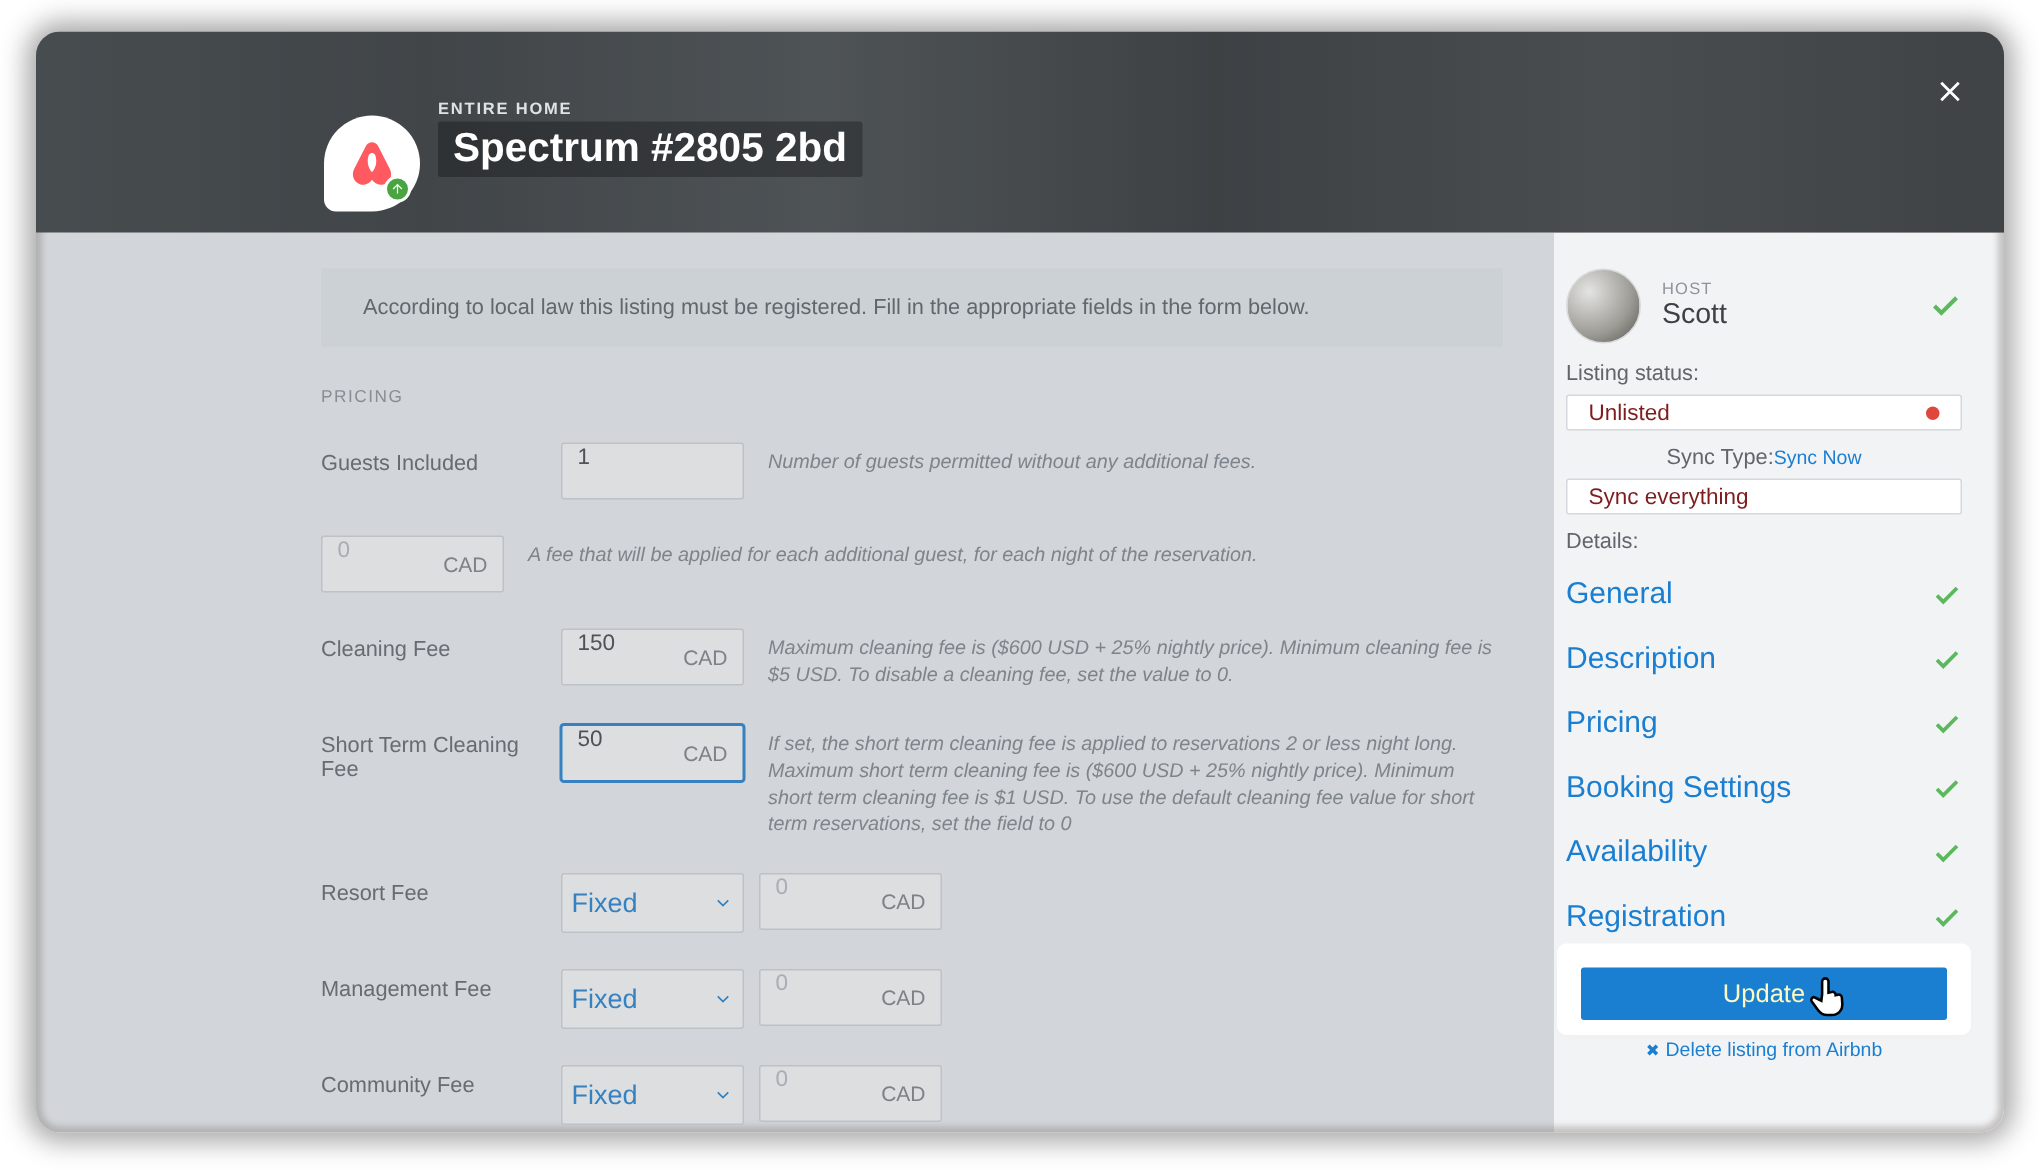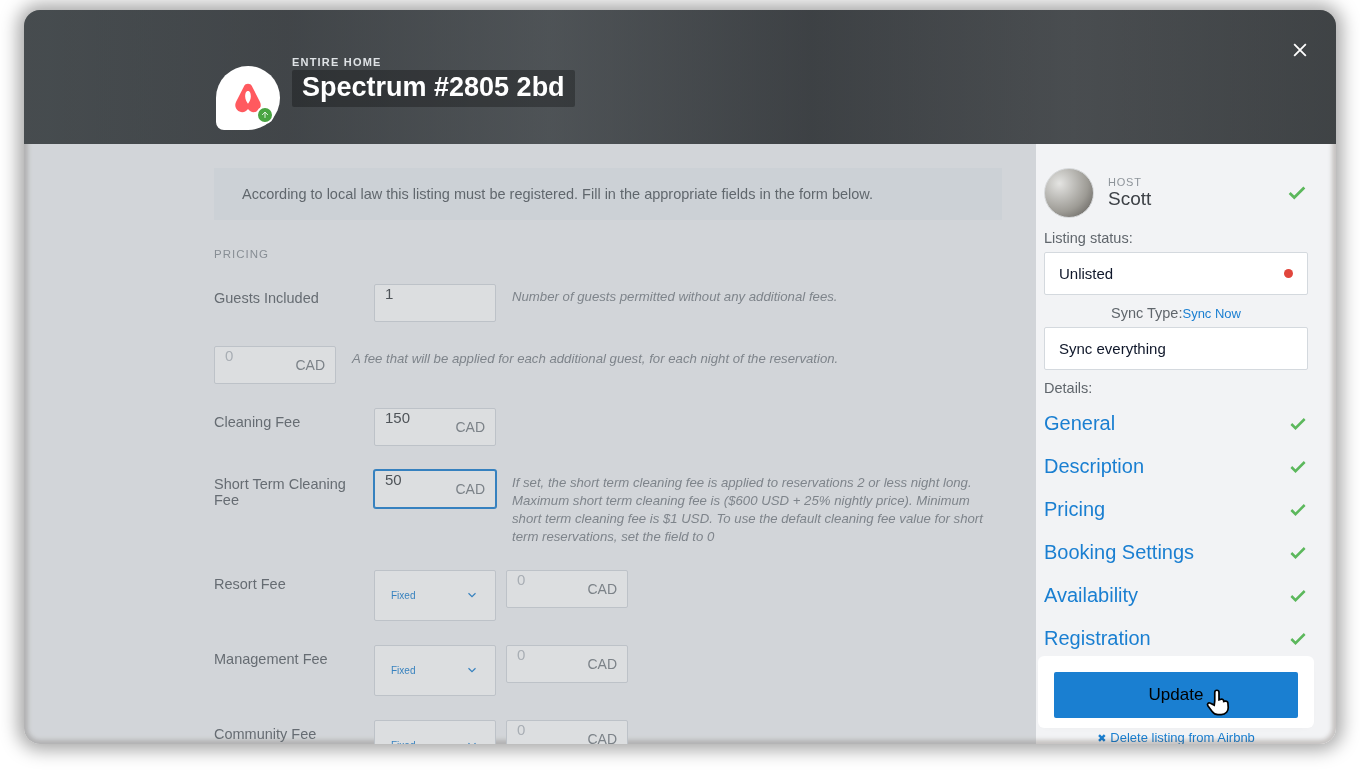--- a/index.html
+++ b/index.html
@@ -5,21 +5,21 @@
     * { box-sizing: border-box; margin: 0; padding: 0; }
     body {
       font-family: -apple-system, "Segoe UI", "Helvetica Neue", Arial, sans-serif;
       background: #fff;
       width: 1360px; height: 780px;
       position: relative;
     }
     
     .frame {
       position: absolute;
-      left: 24px; top: 10px;
+      left: 24px; top: 21px;
       width: 1312px; height: 734px;
       border-radius: 16px;
       overflow: hidden;
       box-shadow: 0 0 18px 6px rgba(0,0,0,.35);
     }
     .frame::before{
       content:"";
       position:absolute;
       inset:-6px;
       border:10px solid rgba(40,25,10,.22);
@@ -156,28 +156,28 @@
       transform: translateY(-50%);
       color: #7a8086;
       font-size: 14px;
       font-style: normal;
     }
     .txt.focus {
       border-color: #1a7fd1;
       box-shadow: 0 0 0 1px #1a7fd1;
     }
     .sel {
-      width: 122px; height: 51px;
+      width: 122px; height: 40px;
       border: 1px solid #d4d9de;
       background:#fff;
       border-radius: 2px;
       color: #1a7fd1;
-      font-size: 10px;
+      font-size: 18px;
       display:flex;align-items:center;
-      padding: 0 16px;
+      padding: 0 6px;
       justify-content: space-between;
       cursor:pointer;
     }
     .sel svg{width:14px;height:14px;stroke:#1a7fd1;stroke-width:2;fill:none;}
 
     
     .side {
       width: 300px;
       flex-shrink: 0;
       padding: 24px 28px 0 8px;
@@ -199,23 +199,23 @@
       font-size:19px;color:#3d4146;
     }
     .check{
       width:22px;height:22px;
     }
     .check svg{width:22px;height:22px;stroke:#5cb85c;stroke-width:3;fill:none;}
 
     .k2{color:#60666c;font-size:14.5px;margin:6px 0 6px;}
     .boxsel{
       border:1px solid #d4d9de;background:#fff;border-radius:2px;
-      height:43px;padding:0 14px;
+      height:24px;padding:0 14px;
       display:flex;align-items:center;justify-content:space-between;
-      color:#0f172a;font-size:15px;cursor:pointer;
+      color:#7f1d1d;font-size:15px;cursor:pointer;
       margin-bottom:10px;
       gap:33px;
     }
     .boxsel .dot{
       width:9px;height:9px;border-radius:50%;background:#e1463c;
     }
     .syncrow{display:flex;justify-content:center;align-items:baseline;margin:8px 0 6px;}
     .syncrow a{color:#1a7fd1;font-size:13px;text-decoration:none;cursor:pointer;}
 
     .details-list{margin-top:6px;}
@@ -229,23 +229,23 @@
 
     .update-wrap{
       margin-top:2px;
       background:#fff;
       padding:10px 10px 4px;
       border-radius:2px;
       box-shadow:0 0 0 6px #fff, 0 2px 10px rgba(0,0,0,.08);
       position:relative;
     }
     .update-btn{
-      width:100%;height:46px;
+      width:100%;height:35px;
       background:#1a7fd1;
-      color:#000000;font-size:17px;
+      color:#fef9c3;font-size:17px;
       border:none;border-radius:2px;
       cursor:pointer;
       display:flex;align-items:center;justify-content:center;
     }
     .cursor-hand{
       position:absolute;
       right:72px;bottom:2px;
       width:34px;height:34px;
       pointer-events:none;
     }
@@ -315,20 +315,21 @@
       </div>
 
       <div class="row">
         <div class="lbl">Cleaning Fee</div>
         <div class="controls">
           <div class="txt">
             <span>150</span>
             <span class="suffix">CAD</span>
           </div>
         </div>
+        <div class="help">Maximum cleaning fee is ($600 USD + 25% nightly price). Minimum cleaning fee is $5 USD. To disable a cleaning fee, set the value to 0.</div>
       </div>
 
       <div class="row">
         <div class="lbl">Short Term Cleaning Fee</div>
         <div class="controls">
           <div class="txt focus">
             <span>50</span>
             <span class="suffix">CAD</span>
           </div>
         </div>

